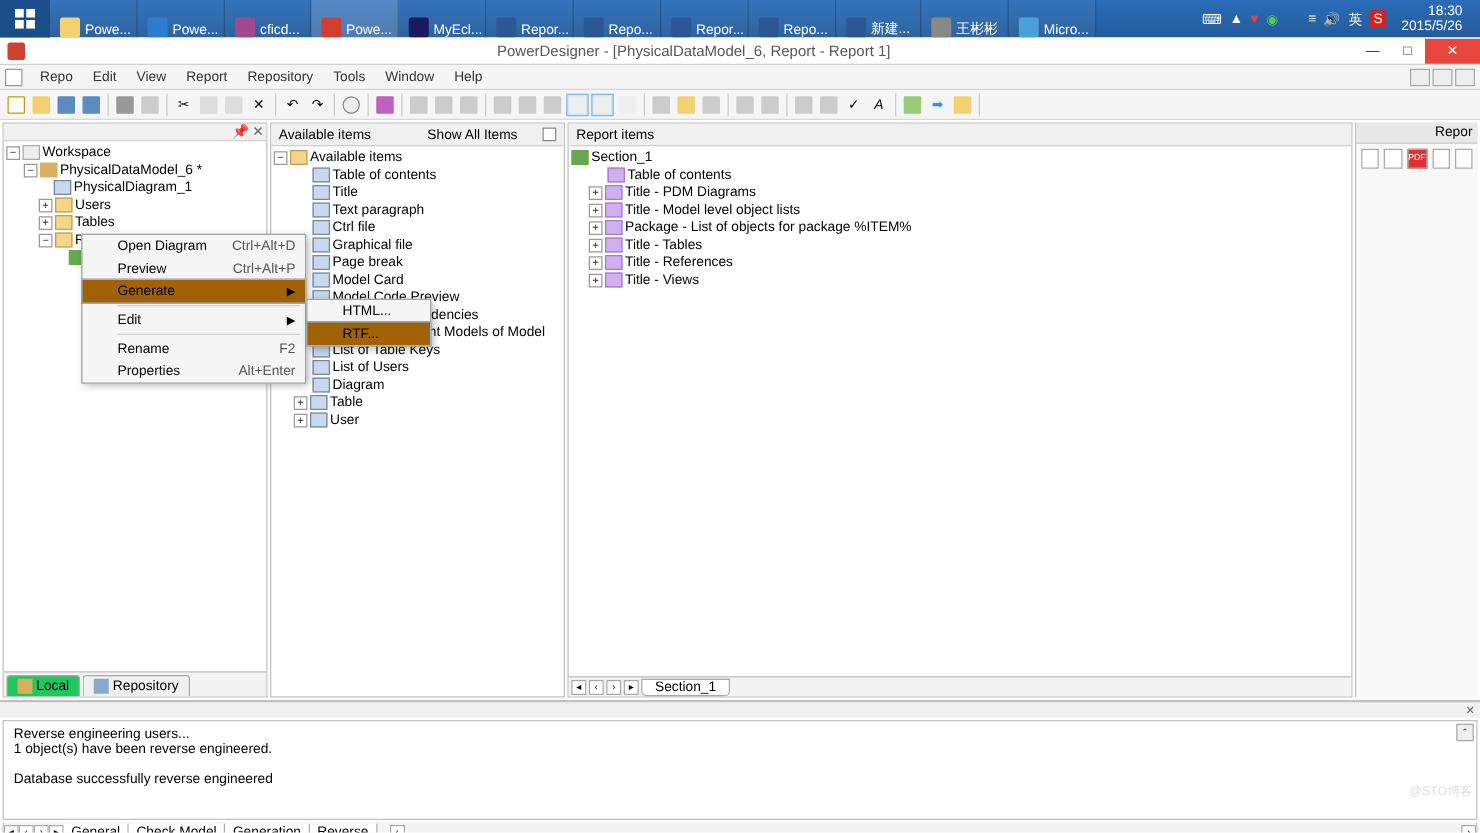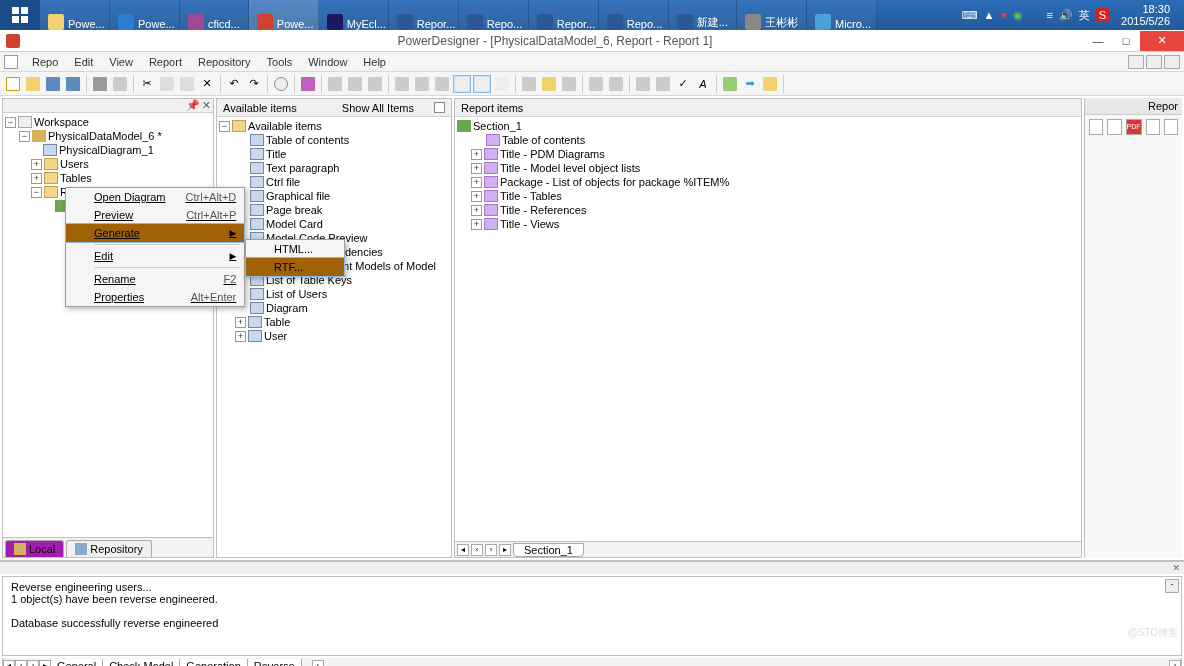--- a/index.html
+++ b/index.html
@@ -42,21 +42,21 @@
 .left-head { height: 14px; background: #f0f0f0; border-bottom: 1px solid #d0d0d0; display: flex; justify-content: flex-end; align-items: center; padding: 0 2px; gap: 2px; font-size: 9px; color: #666; }
 .tree { flex: 1; overflow: hidden; padding: 2px; }
 .tree-item { display: flex; align-items: center; gap: 2px; padding: 1px 0; white-space: nowrap; }
 .exp { width: 11px; height: 11px; border: 1px solid #999; display: inline-flex; align-items: center; justify-content: center; font-size: 9px; line-height: 1; color: #333; background: #fff; flex-shrink: 0; }
 .tree-icon { width: 14px; height: 12px; flex-shrink: 0; }
 .ind { display: inline-block; }
 .folder-ico { background: #f3d68a; border: 1px solid #c0a050; }
 .sel { background: #2d6bc0; color: #fff; padding: 0 2px; }
 
 .left-tabs { height: 20px; border-top: 1px solid #c0c0c0; display: flex; align-items: flex-end; background: #f3f3f3; }
-.left-tab { padding: 2px 8px; border: 1px solid #aaa; border-bottom: none; background: #a21caf; margin-left: 2px; display: flex; align-items: center; gap: 3px; font-size: 11px; border-radius: 3px 3px 0 0; }
+.left-tab { padding: 2px 8px; border: 1px solid #aaa; border-bottom: none; background: #22c55e; margin-left: 2px; display: flex; align-items: center; gap: 3px; font-size: 11px; border-radius: 3px 3px 0 0; }
 
 .mid-pane { width: 236px; margin: 2px 0 2px 2px; }
 .pane-head { height: 18px; background: #f0f0f0; border-bottom: 1px solid #d0d0d0; display: flex; align-items: center; padding: 0 6px; }
 .pane-head .r { margin-left: auto; display: flex; align-items: center; gap: 20px; }
 .chk { width: 11px; height: 11px; border: 1px solid #888; background: #fff; }
 
 .right-pane { flex: 1; margin: 2px 2px 2px 2px; position: relative; }
 .right-tabs { height: 16px; border-top: 1px solid #c0c0c0; display: flex; align-items: center; background: #f3f3f3; padding-left: 2px; gap: 2px; }
 .nav-btn { width: 12px; height: 12px; border: 1px solid #aaa; background: #fff; font-size: 8px; display: flex; align-items: center; justify-content: center; }
 .bottom-tab { padding: 0 10px; border: 1px solid #aaa; background: #fff; border-radius: 0 0 4px 4px; height: 14px; display: flex; align-items: center; }
@@ -66,21 +66,21 @@
 .far-icons { display: flex; gap: 4px; padding: 4px; }
 .far-ico { width: 16px; height: 16px; border: 1px solid #aaa; background: #fff; }
 
 
 .ctx-menu { position: absolute; background: #f5f5f5; border: 1px solid #a0a0a0; box-shadow: 2px 2px 6px rgba(0,0,0,0.3); z-index: 100; }
 .ctx-item { display: flex; align-items: center; padding: 3px 8px 3px 28px; position: relative; white-space: nowrap; min-width: 160px; }
 .ctx-item .short { margin-left: auto; padding-left: 20px; color: #555; }
 .ctx-item .arrow { margin-left: auto; padding-left: 20px; font-size: 9px; }
 .ctx-item.hover { background: #a16207; border: 1px solid #8ab8e0; margin: -1px; }
 .ctx-sep { height: 1px; background: #d0d0d0; margin: 2px 4px 2px 28px; }
-.ctx1 { left: 65px; top: 187px; text-decoration: underline; }
+.ctx1 { left: 65px; top: 187px; }
 .ctx2 { left: 245px; top: 239px; width: 100px; }
 .ctx2 .ctx-item { min-width: 90px; }
 
 
 .output-wrap { border-top: 2px solid #c0c0c0; }
 .output-head { height: 12px; background: #f0f0f0; display: flex; justify-content: flex-end; align-items: center; padding: 0 4px; }
 .output { height: 80px; background: #fff; border: 1px solid #c0c0c0; margin: 2px; padding: 4px 8px; overflow: hidden; position: relative; }
 .scroll-up { position: absolute; right: 2px; top: 2px; width: 14px; height: 14px; border: 1px solid #aaa; background: #eee; font-size: 8px; display: flex; align-items: center; justify-content: center; }
 .output-tabs { display: flex; align-items: center; border: 1px solid #c0c0c0; border-top: none; margin: 0 2px 2px 2px; height: 16px; background: #f3f3f3; }
 .out-tab { padding: 0 6px; border-right: 1px solid #aaa; height: 14px; display: flex; align-items: center; background: #fff; }

